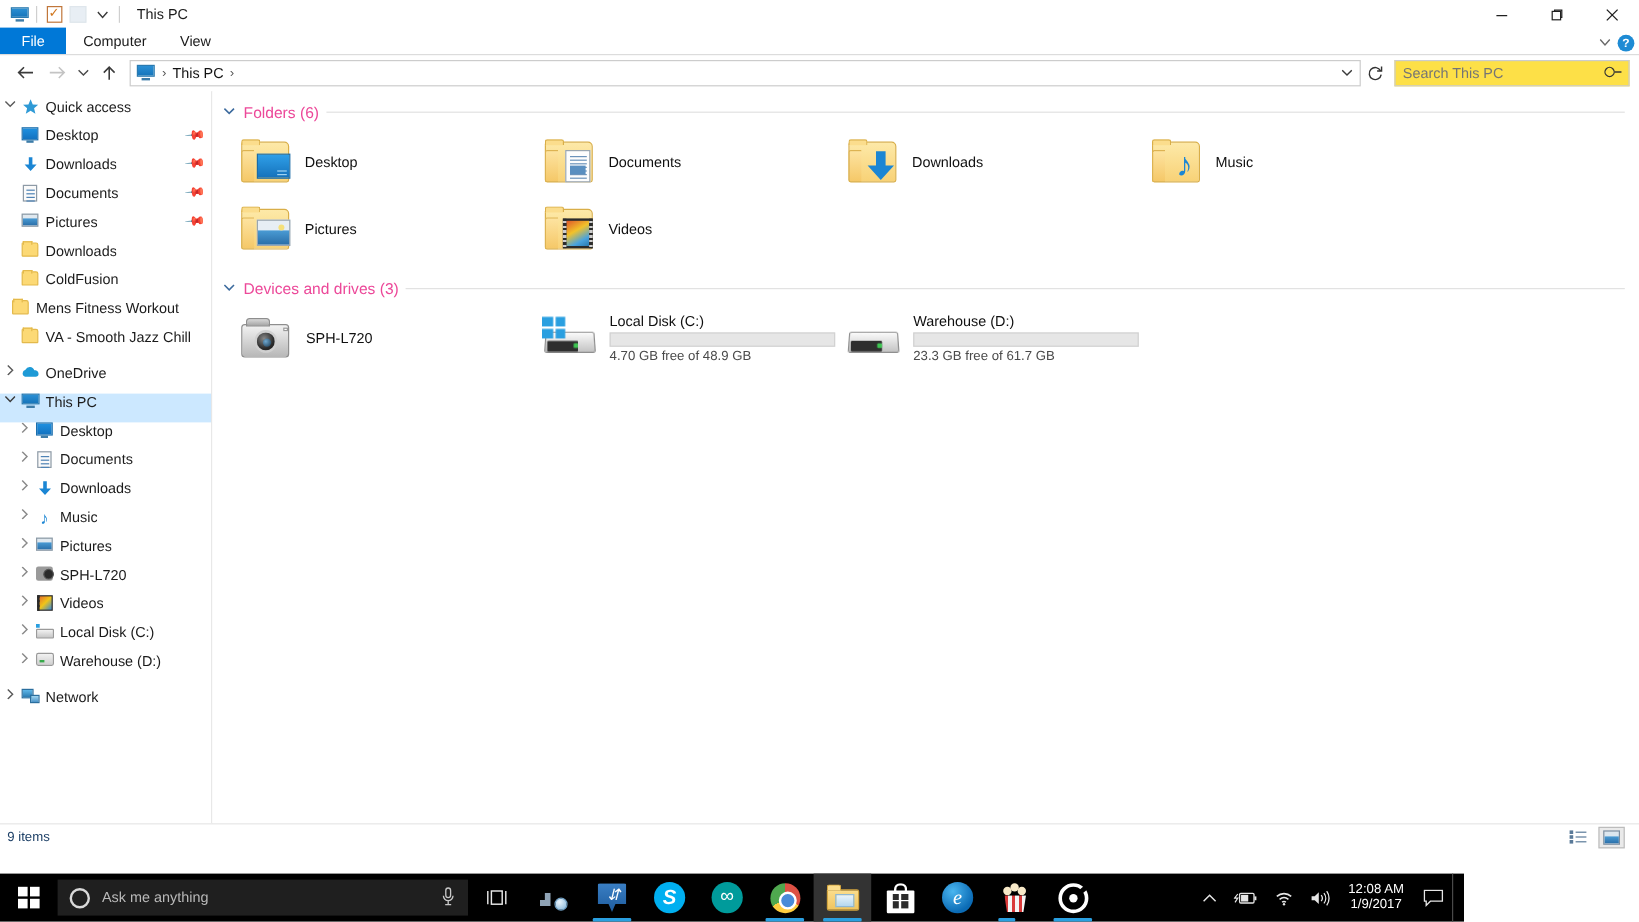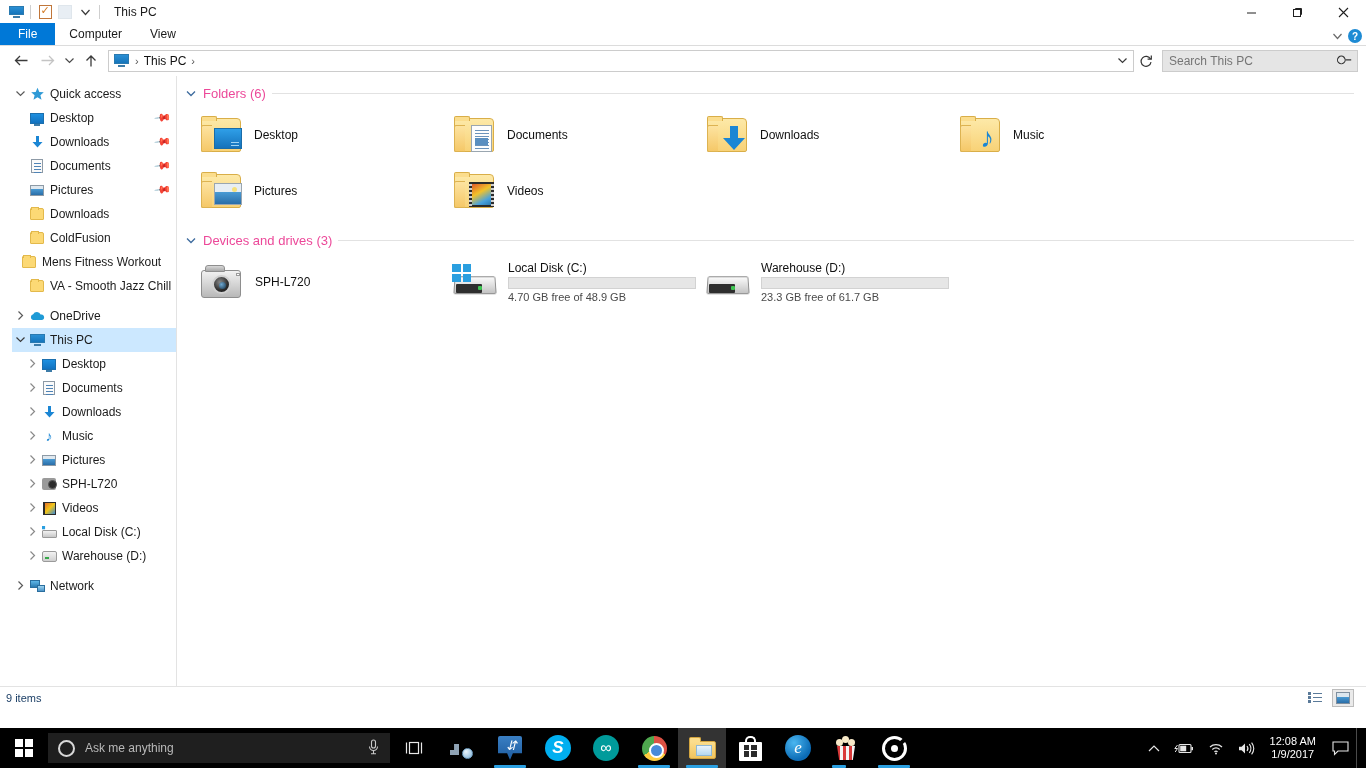--- a/index.html
+++ b/index.html
@@ -82,39 +82,39 @@
     position:absolute; left:0; top:0; width:15px; height:10px;
     background:linear-gradient(#2a8fd4,#1675bb); border:1px solid #2a7ab0;
   }
   .addr-ico b { position:absolute; left:4px; bottom:0; width:7px; height:2px; background:#3d7ca8; }
   .crumb { font-size:12px; color:#121212; padding:0 2px; }
   .crumb-sep { font-size:11px; color:#555; padding:0 3px; }
   .addr-drop { margin-left:auto; width:18px; text-align:center; font-size:9px; color:#3a3a3a; }
   .refresh { width:24px; height:26px; display:flex; align-items:center; justify-content:center;
     font-size:13px; color:#333; }
   .searchbox {
-    width:196px; height:22px; border:1px solid #cccccc; background:#e5e5e5;
+    width:196px; height:22px; border:1px solid #cccccc; background:#fde047;
     display:flex; align-items:center; padding:0 6px; margin-left:4px;
   }
   .searchbox input {
     border:0; outline:0; flex:1; font-family:inherit; font-size:12px; color:#6d6d6d; background:transparent;
   }
   .search-ico { font-size:12px; color:#333; transform:rotate(-45deg); }
 
   
   .main { display:flex; height:610px; }
 
   
   .navpane {
     width:177px; background:#fff; border-right:1px solid #e3e3e3;
     overflow:hidden; position:relative; padding-top:6px;
   }
   .navitem {
-    height:24px; display:flex; align-items:center; white-space:nowrap;
-    font-size:12px; color:#1b1b1b; padding-right:4px; position:relative;margin-left:12px;
+    height:24px; display:flex; align-items:flex-start; white-space:nowrap;
+    font-size:12px; color:#1b1b1b; padding-right:4px; position:relative;
   }
   .navitem.selected { background:#cce8ff; }
   .nav-exp {
     width:16px; min-width:16px; text-align:center; font-size:9px; color:#5a5a5a;
   }
   .nav-ico { width:18px; min-width:18px; display:flex; align-items:center; justify-content:center; }
   .nav-label { margin-left:4px; overflow:hidden; }
   .pin { position:absolute; right:6px; font-size:11px; color:#8c8c8c; transform:rotate(40deg); }
   .ic-desktop { width:14px; height:11px; position:relative; }
   .ic-desktop i { position:absolute; inset:0; background:linear-gradient(#1e90e0,#1272c0); border:1px solid #1b6fae; }
@@ -260,21 +260,21 @@
   .viewbtn { width:22px; height:18px; display:flex; align-items:center; justify-content:center; }
   .viewbtn.active { border:1px solid #bcbcbc; background:#eaeaea; }
   .det-ico { width:14px; height:11px; position:relative; }
   .det-ico span { position:absolute; left:0; width:3px; height:3px; background:#5a7a99; }
   .det-ico i { position:absolute; left:5px; width:9px; height:1px; background:#5a7a99; }
   .lg-ico { width:14px; height:12px; background:#dce7ef; border:1px solid #7f8f9f; position:relative; overflow:hidden; }
   .lg-ico:after { content:""; position:absolute; left:0; bottom:0; width:14px; height:6px; background:linear-gradient(#4a9bd4,#2a6ea8); }
 
   
   .taskbar {
-    position:absolute; left:0; bottom:0; width:1366px; height:40px;
+    position:absolute; left:0; bottom:0; width:1220px; height:40px;
     background:#000; display:flex; align-items:center;
   }
   .startbtn { width:48px; height:40px; display:flex; align-items:center; justify-content:center; }
   .win-logo { width:18px; height:18px; display:grid; grid-template-columns:1fr 1fr; grid-template-rows:1fr 1fr; gap:2px; }
   .win-logo span { background:#fff; }
   .cortana {
     width:342px; height:30px; background:#1f1f1f; display:flex; align-items:center;
     padding:0 10px; gap:10px;
   }
   .cortana-circle { width:17px; height:17px; border-radius:50%; border:2px solid #d8d8d8; }

